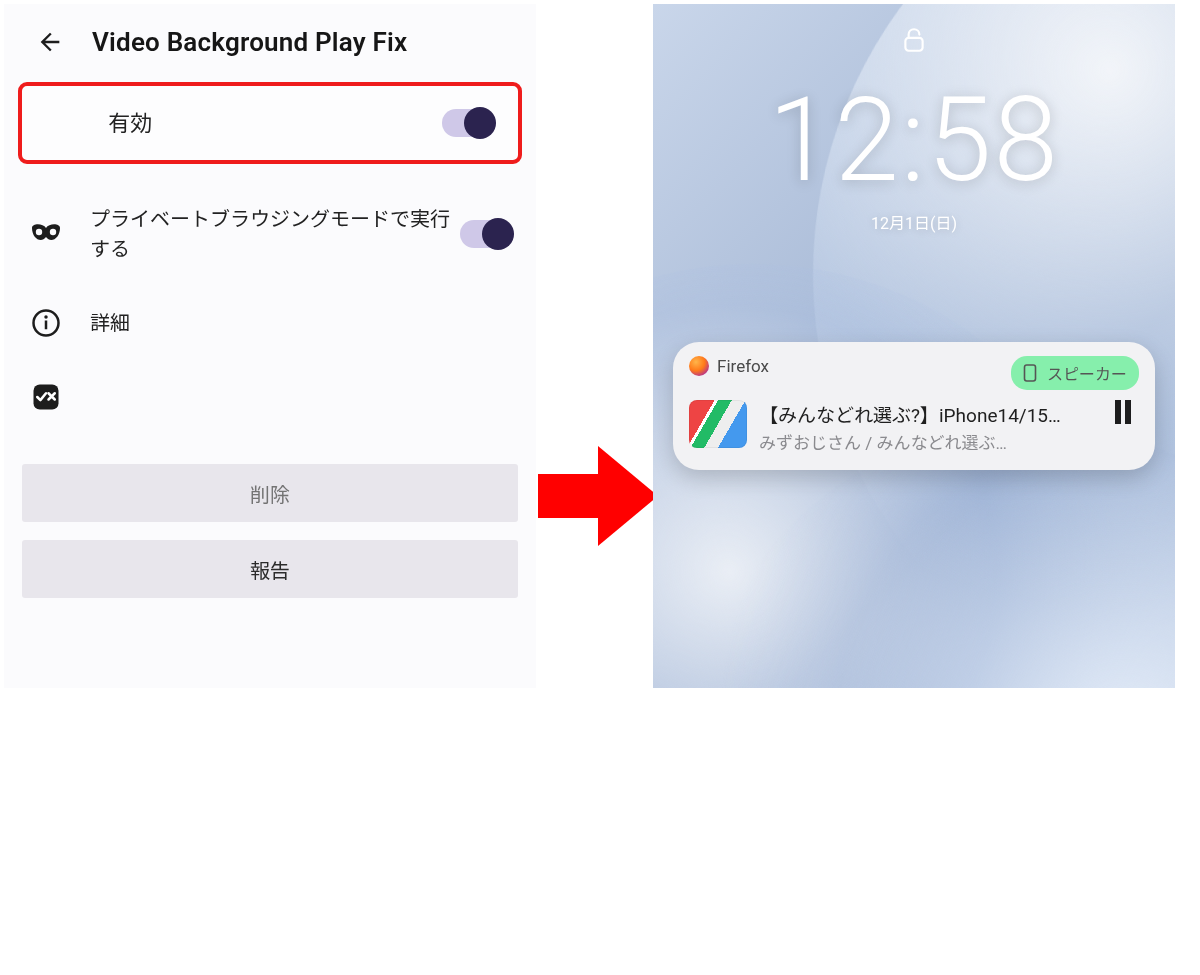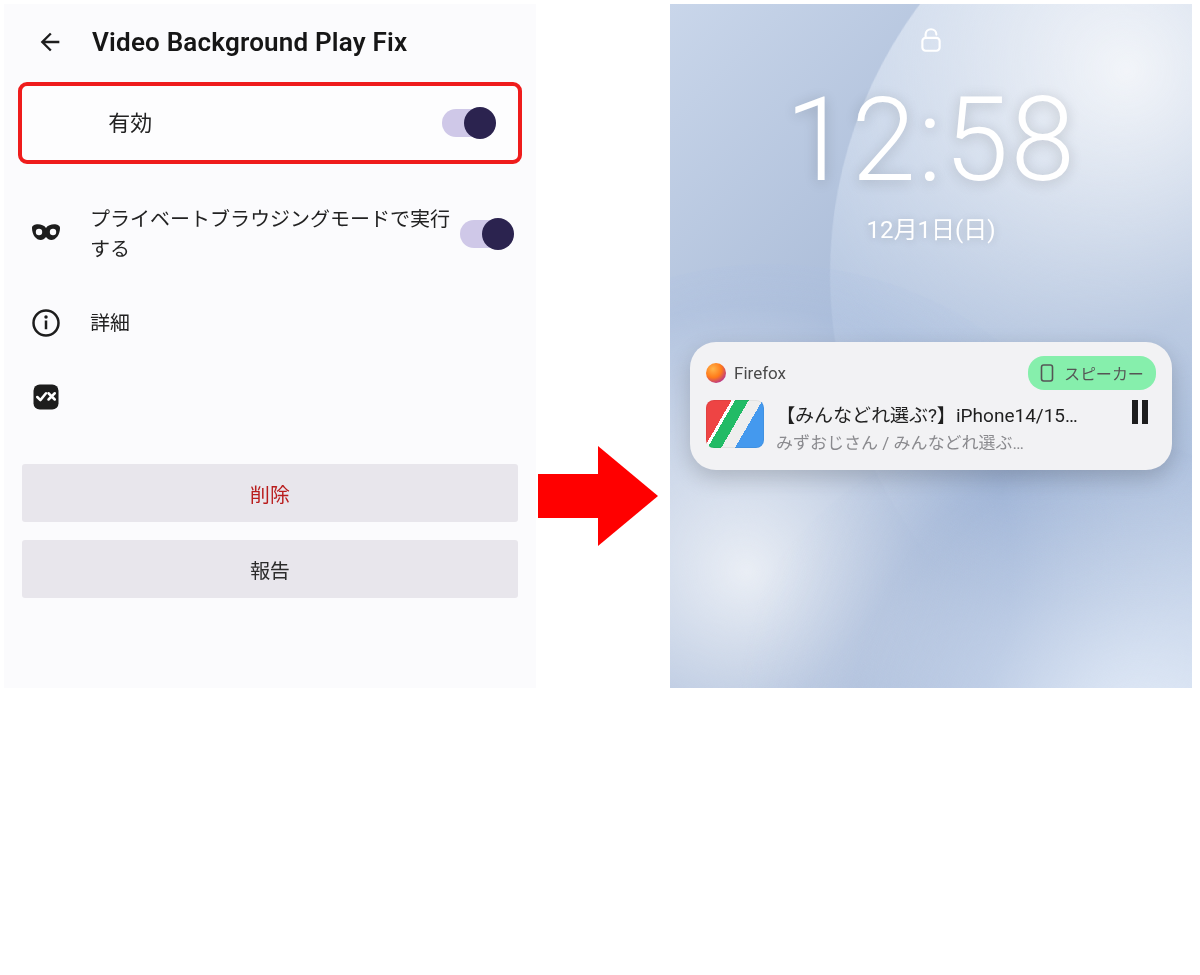--- a/index.html
+++ b/index.html
@@ -49,21 +49,21 @@
   }
 
   .btn {
     margin: 12px 18px 0 18px;
     background: #e8e6ec;
     border-radius: 3px;
     height: 58px;
     display: flex; align-items: center; justify-content: center;
     font-size: 20px; cursor: pointer;
   }
-  .btn.delete { color: #b91c1c; margin-top: 30px; }
+  .btn.delete { color: #737373; margin-top: 30px; }
   .btn.report { color: #2b2b2b; margin-top: 18px; }
 
   
   .rows { margin-top: 18px; }
   .rows .row { padding-top: 22px; padding-bottom: 22px; }
 
   
   .arrow {
     position: absolute; left: 538px; top: 446px;
     width: 124px; height: 100px;
@@ -72,46 +72,46 @@
   .arrow-head {
     position: absolute; left: 60px; top: 0;
     width: 0; height: 0;
     border-top: 50px solid transparent;
     border-bottom: 50px solid transparent;
     border-left: 60px solid #ff0000;
   }
 
   
   .right-phone {
-    position: absolute; right: 8px; top: 4px; width: 522px; height: 966px;
+    position: absolute; right: 25px; top: 4px; width: 522px; height: 966px;
     background: linear-gradient(135deg,#c9d6ea 0%, #aebfda 30%, #8fa6cb 55%, #b7c8e2 75%, #dbe4f1 100%);
     overflow: hidden;
   }
   
   .rb { position: absolute; border-radius: 50%; filter: blur(0.5px); }
   .rb1 { width: 900px; height: 900px; left: 160px; top: -180px;
          background: radial-gradient(circle at 30% 30%, rgba(255,255,255,0.85), rgba(210,224,243,0.35) 40%, rgba(130,150,190,0) 60%);
          transform: rotate(8deg); }
   .rb2 { width: 760px; height: 760px; left: -280px; top: 260px;
          background: radial-gradient(circle at 50% 40%, rgba(255,255,255,0.78), rgba(170,190,225,0.25) 45%, rgba(130,150,190,0) 65%);
          transform: rotate(-18deg); }
   .rb3 { width: 680px; height: 680px; left: 40px; top: 420px;
          background: radial-gradient(circle at 60% 40%, rgba(235,242,252,0.8), rgba(160,180,215,0.2) 50%, rgba(130,150,190,0) 70%);
          transform: rotate(24deg); }
   .unlock-icon { position: absolute; left: 50%; top: 22px; transform: translateX(-50%); color: #fff; }
   .clock { position: absolute; left: 0; right: 0; top: 68px; text-align: center; }
   .clock .time { font-size: 116px; font-weight: 300; color: #fff; letter-spacing: 2px; text-shadow: 0 2px 14px rgba(0,0,0,0.18); }
-  .clock .date { font-size: 24px; font-weight: 400; color: #fff; margin-top: 2px; text-shadow: 0 1px 8px rgba(0,0,0,0.18); }
+  .clock .date { font-size: 16px; font-weight: 400; color: #fff; margin-top: 2px; text-shadow: 0 1px 8px rgba(0,0,0,0.18); }
 
   .notif {
     position: absolute; left: 20px; right: 20px; top: 338px;
     background: #f2f2f4; border-radius: 26px; padding: 14px 16px 16px 16px;
     box-shadow: 0 8px 22px rgba(0,0,0,0.18);
   }
-  .notif-head { display: flex; align-items: center; justify-content: space-between; margin-bottom: 10px; }
+  .notif-head { display: flex; align-items: flex-start; justify-content: space-between; margin-bottom: 10px; }
   .notif-app { display: flex; align-items: center; gap: 8px; color: #4a4a4a; font-size: 17px; }
   .notif-app .ff-icon { width: 20px; height: 20px; border-radius: 50%;
     background: radial-gradient(circle at 35% 30%, #ffb54a 0%, #ff7a1a 45%, #b5318f 80%, #6b2cce 100%); }
   .output-chip {
     display: flex; align-items: center; gap: 10px;
     background: #86efac; color: #555; font-size: 16px;
     padding: 5px 12px; border-radius: 16px;
   }
   .notif-body { display: flex; align-items: flex-start; gap: 12px; }
   .thumb {

